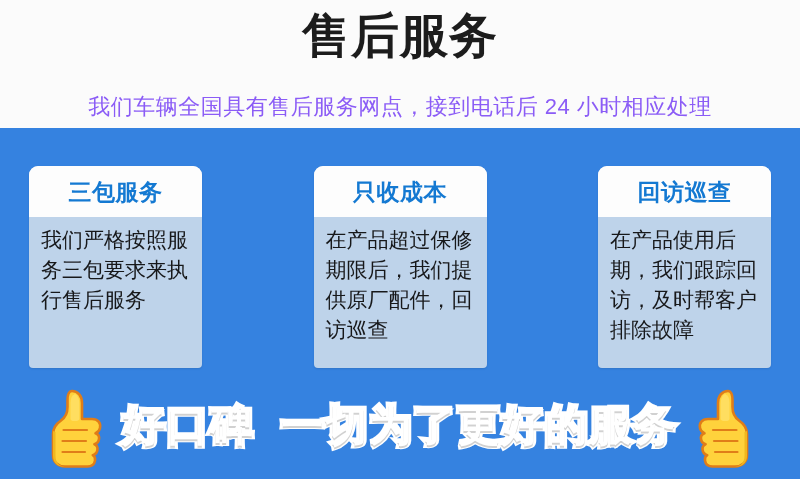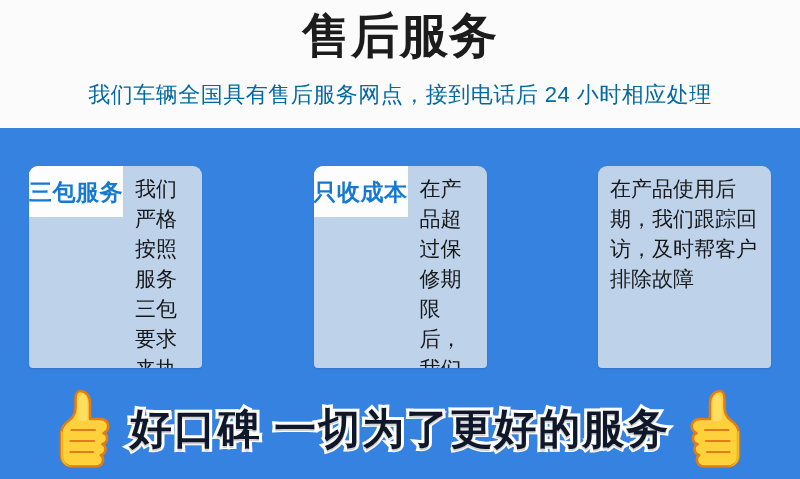--- a/index.html
+++ b/index.html
@@ -35,25 +35,25 @@
     margin: 0;
     padding-top: 6px;
     font-size: 48px;
     line-height: 58px;
     font-weight: bold;
     color: #1c1c1c;
     letter-spacing: 1px;
     font-family: "DejaVu Sans", "Liberation Sans", sans-serif;
   }
   .header-subtitle {
-    margin: 4px;
+    margin: 16px;
     padding-top: 12px;
     font-size: 22px;
     line-height: 30px;
-    color: #0369a1;
+    color: #8b5cf6;
     letter-spacing: 0.5px;
     font-family: "Liberation Sans", "DejaVu Sans", sans-serif;
   }
 
   
   .band {
     position: absolute;
     left: 0;
     top: 128px;
     width: 800px;
@@ -72,21 +72,21 @@
   }
 
   .card {
     width: 173px;
     height: 202px;
     background: #bed3ea;
     border-radius: 9px 9px 4px 4px;
     overflow: hidden;
     box-shadow: 0 1px 2px rgba(0,0,0,0.10);
     display: flex;
-    flex-direction: row;
+    flex-direction: column;
   }
 
   .card-head {
     height: 51px;
     background: #fdfdfd;
     display: flex;
     align-items: center;
     justify-content: center;
     flex: 0 0 auto;
   }
@@ -140,24 +140,24 @@
     height: 86px;
     flex: 0 0 auto;
   }
   .thumb.flip { transform: scaleX(-1); }
 
   .banner-text {
     position: relative;
     font-size: 42px;
     line-height: 48px;
     font-weight: bold;
-    color: #0f172a;
+    color: #ffffff;
     letter-spacing: 2px;
     white-space: nowrap;
-    font-family: Liberation Serif, serif;
+    font-family: Liberation Mono, monospace;
     -webkit-text-stroke: 6px #ffffff;
     paint-order: stroke fill;
     text-shadow:
        0 2px 0 rgba(0,0,0,0.18);
   }
 </style>
 </head>
 <body>
 
 <div class="page">
@@ -179,20 +179,23 @@
 
 
       <div class="card">
         <div class="card-head">
           <span class="card-title">只收成本</span>
         </div>
         <div class="card-body">在产品超过保修期限后，我们提供原厂配件，回访巡查</div>
       </div>
 
       <div class="card">
+        <div class="card-head">
+          <span class="card-title">回访巡查</span>
+        </div>
         <div class="card-body">在产品使用后期，我们跟踪回访，及时帮客户排除故障</div>
       </div>
 
     </div>
   </div>
 
   <div class="banner">
     <div class="banner-inner">
 
       <svg class="thumb" viewBox="0 0 62 86">

